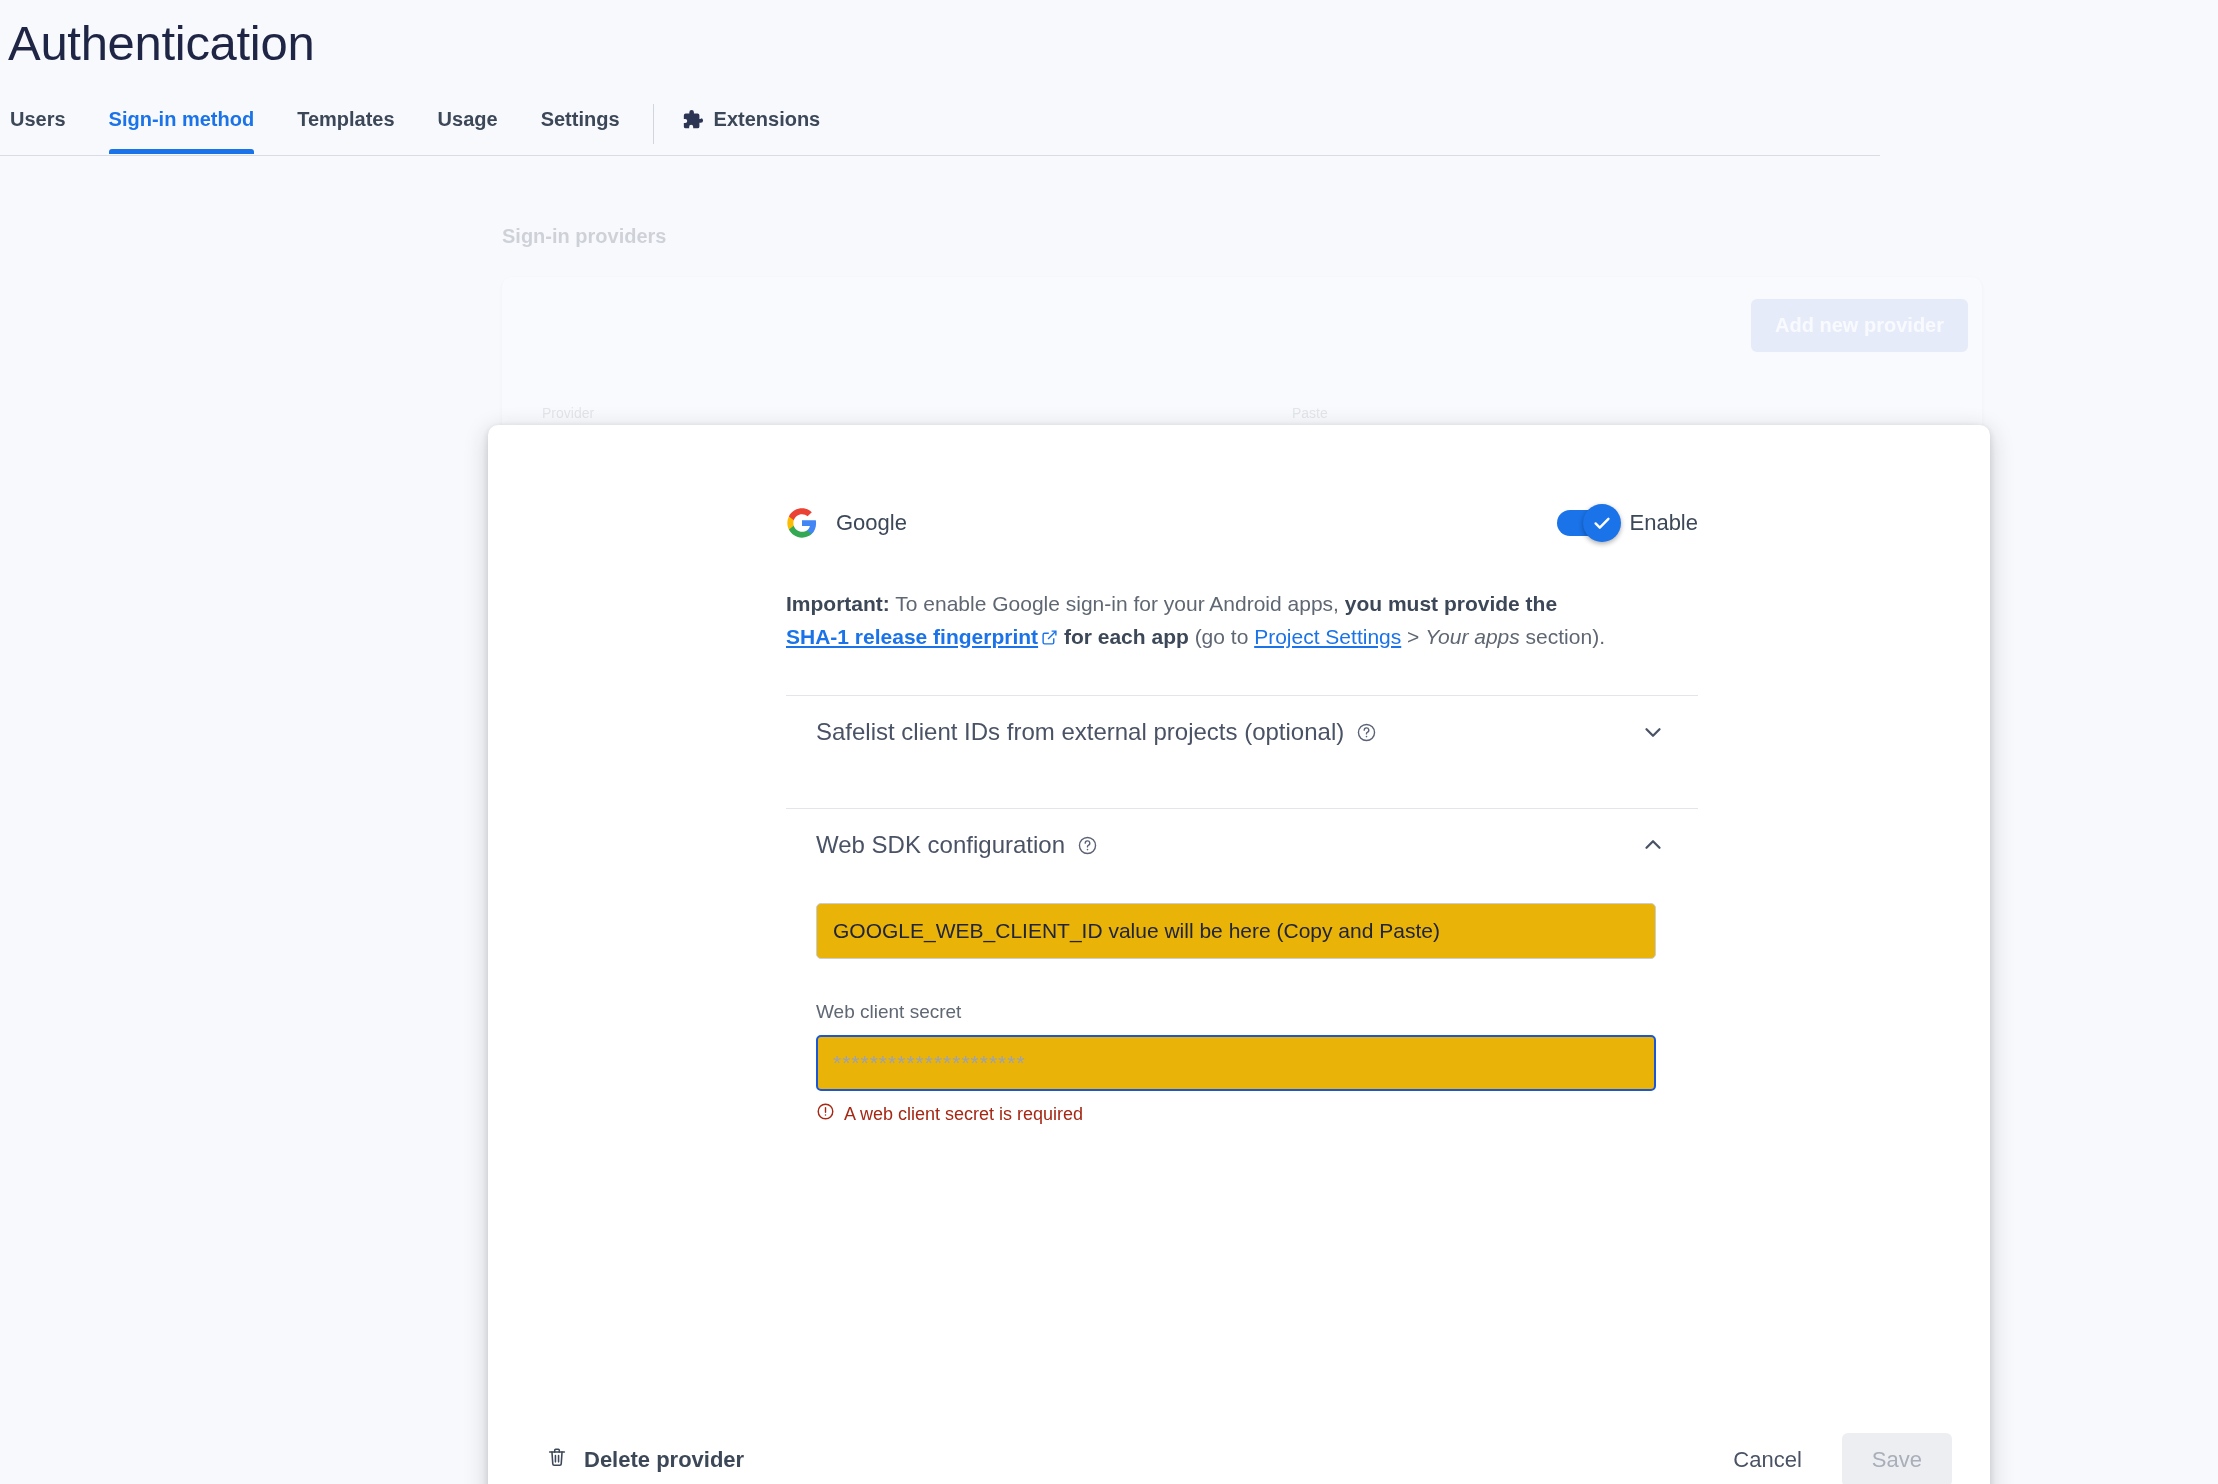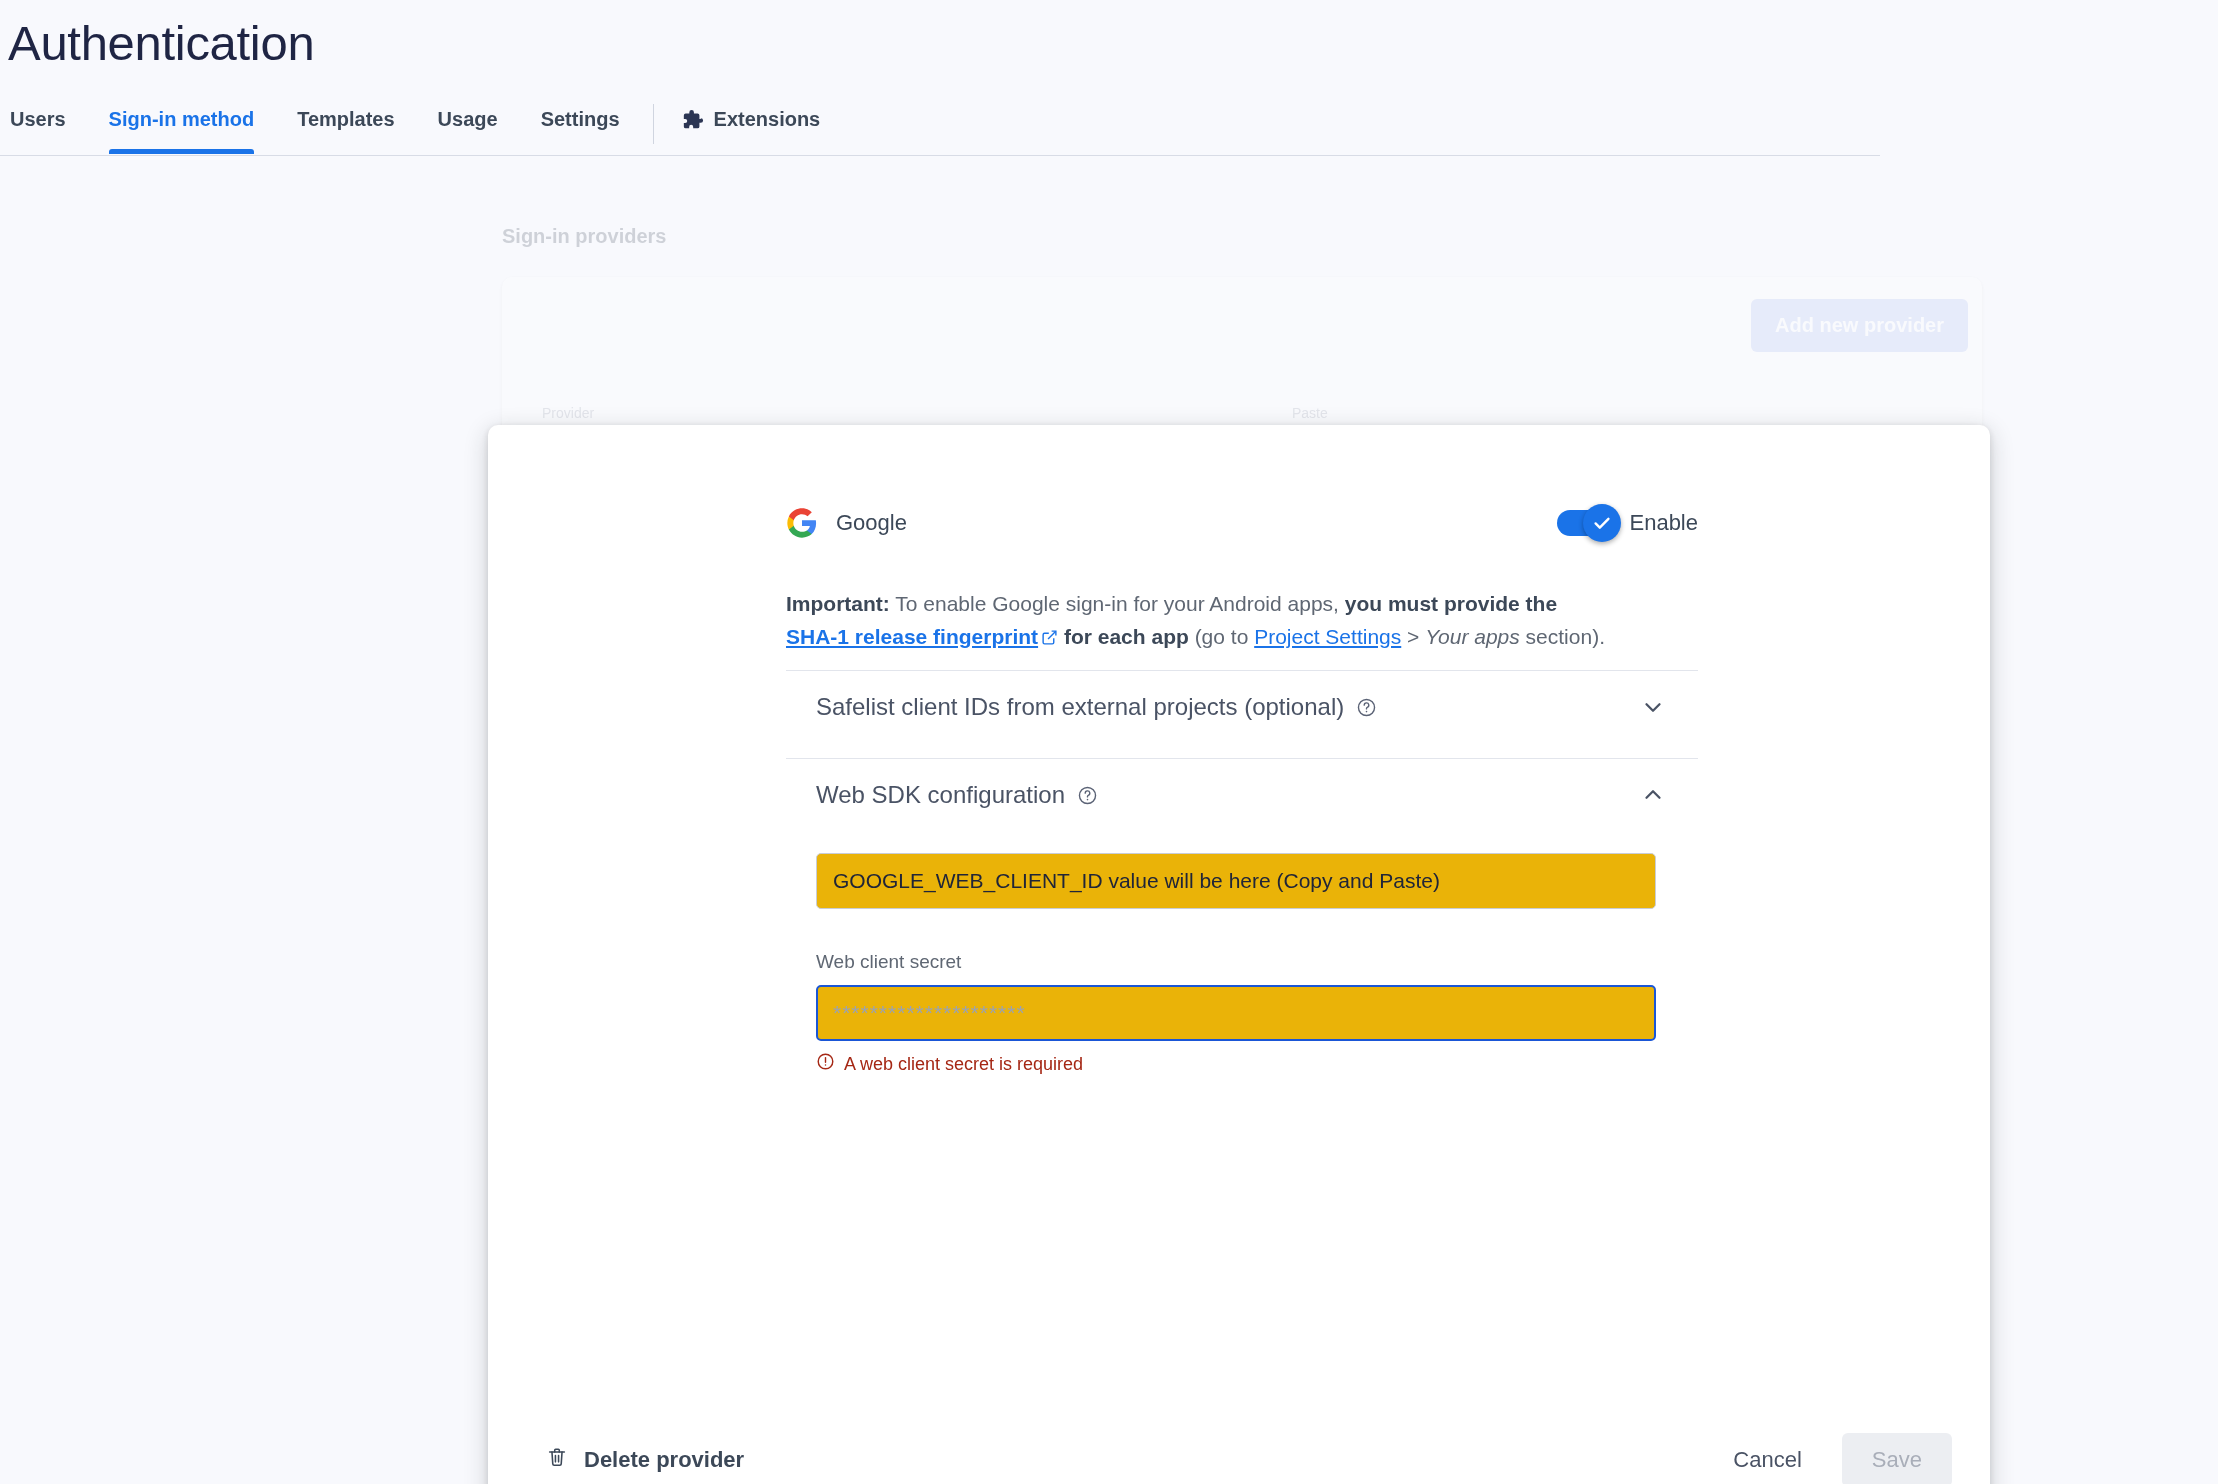--- a/index.html
+++ b/index.html
@@ -231,21 +231,21 @@
     cursor: pointer;
   }
   .important i { font-style: italic; }
   .ext-link-ico {
     display: inline-block;
     vertical-align: -2px;
     margin-left: 3px;
   }
 
   .accordion {
-    margin-top: 15px;
+    margin-top: 40px;
     border-top: 1px solid #e2e5ec;
   }
   .acc-header {
     display: flex;
     align-items: center;
     justify-content: space-between;
     padding: 22px 32px 22px 30px;
     cursor: pointer;
   }
   .acc-title {

